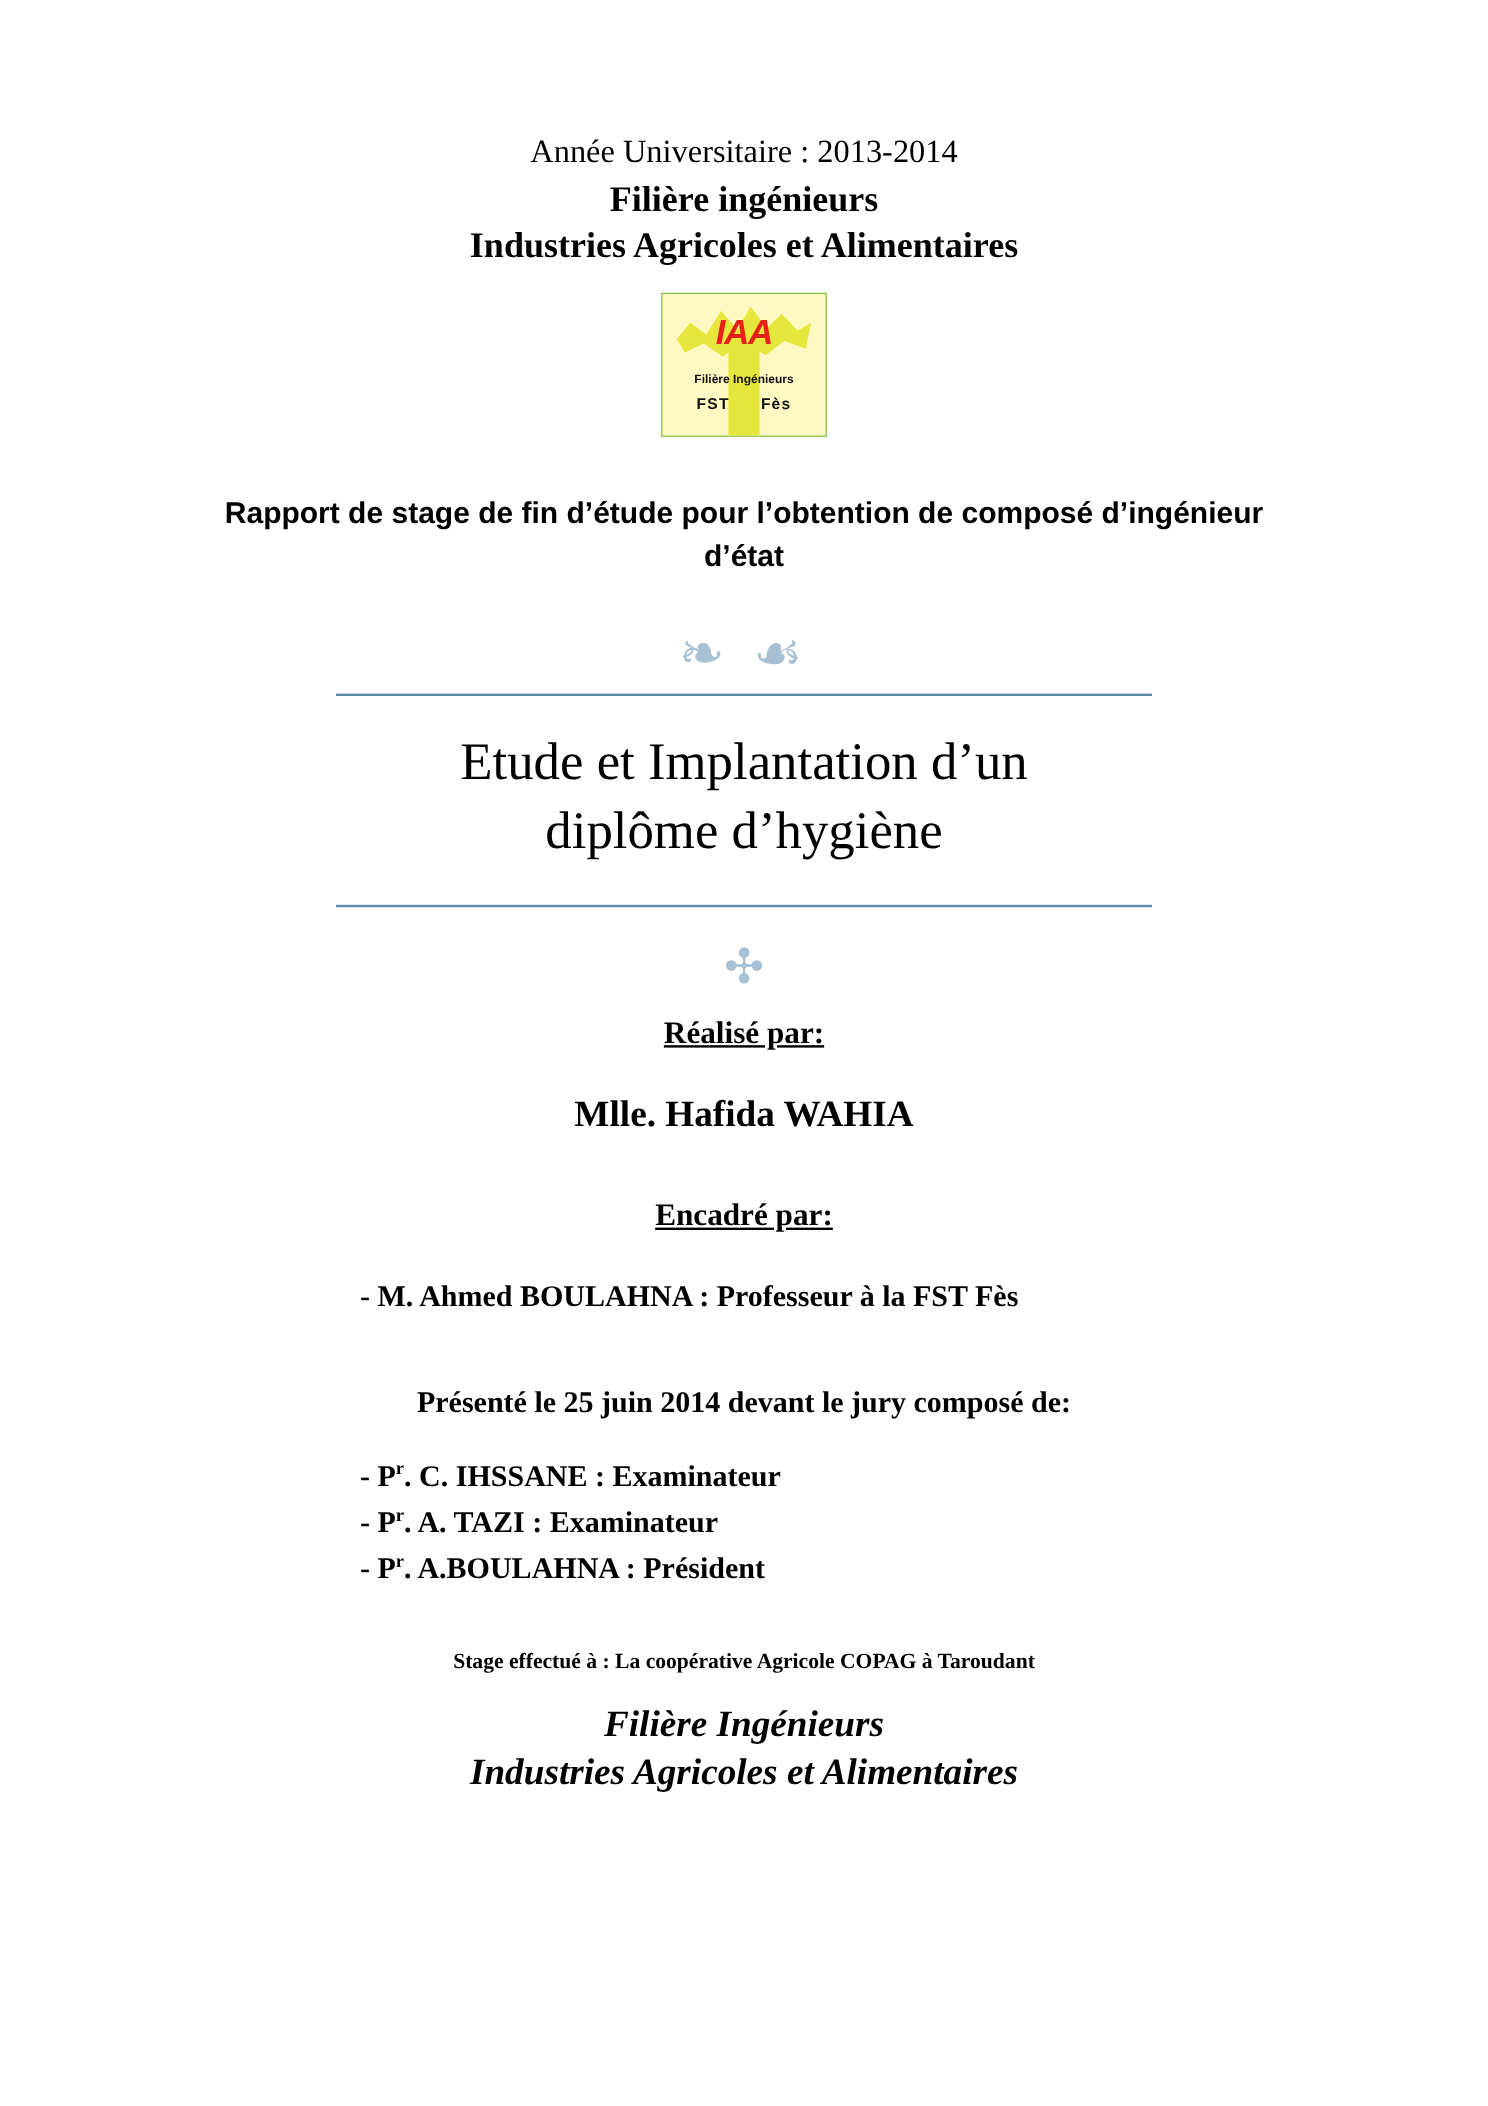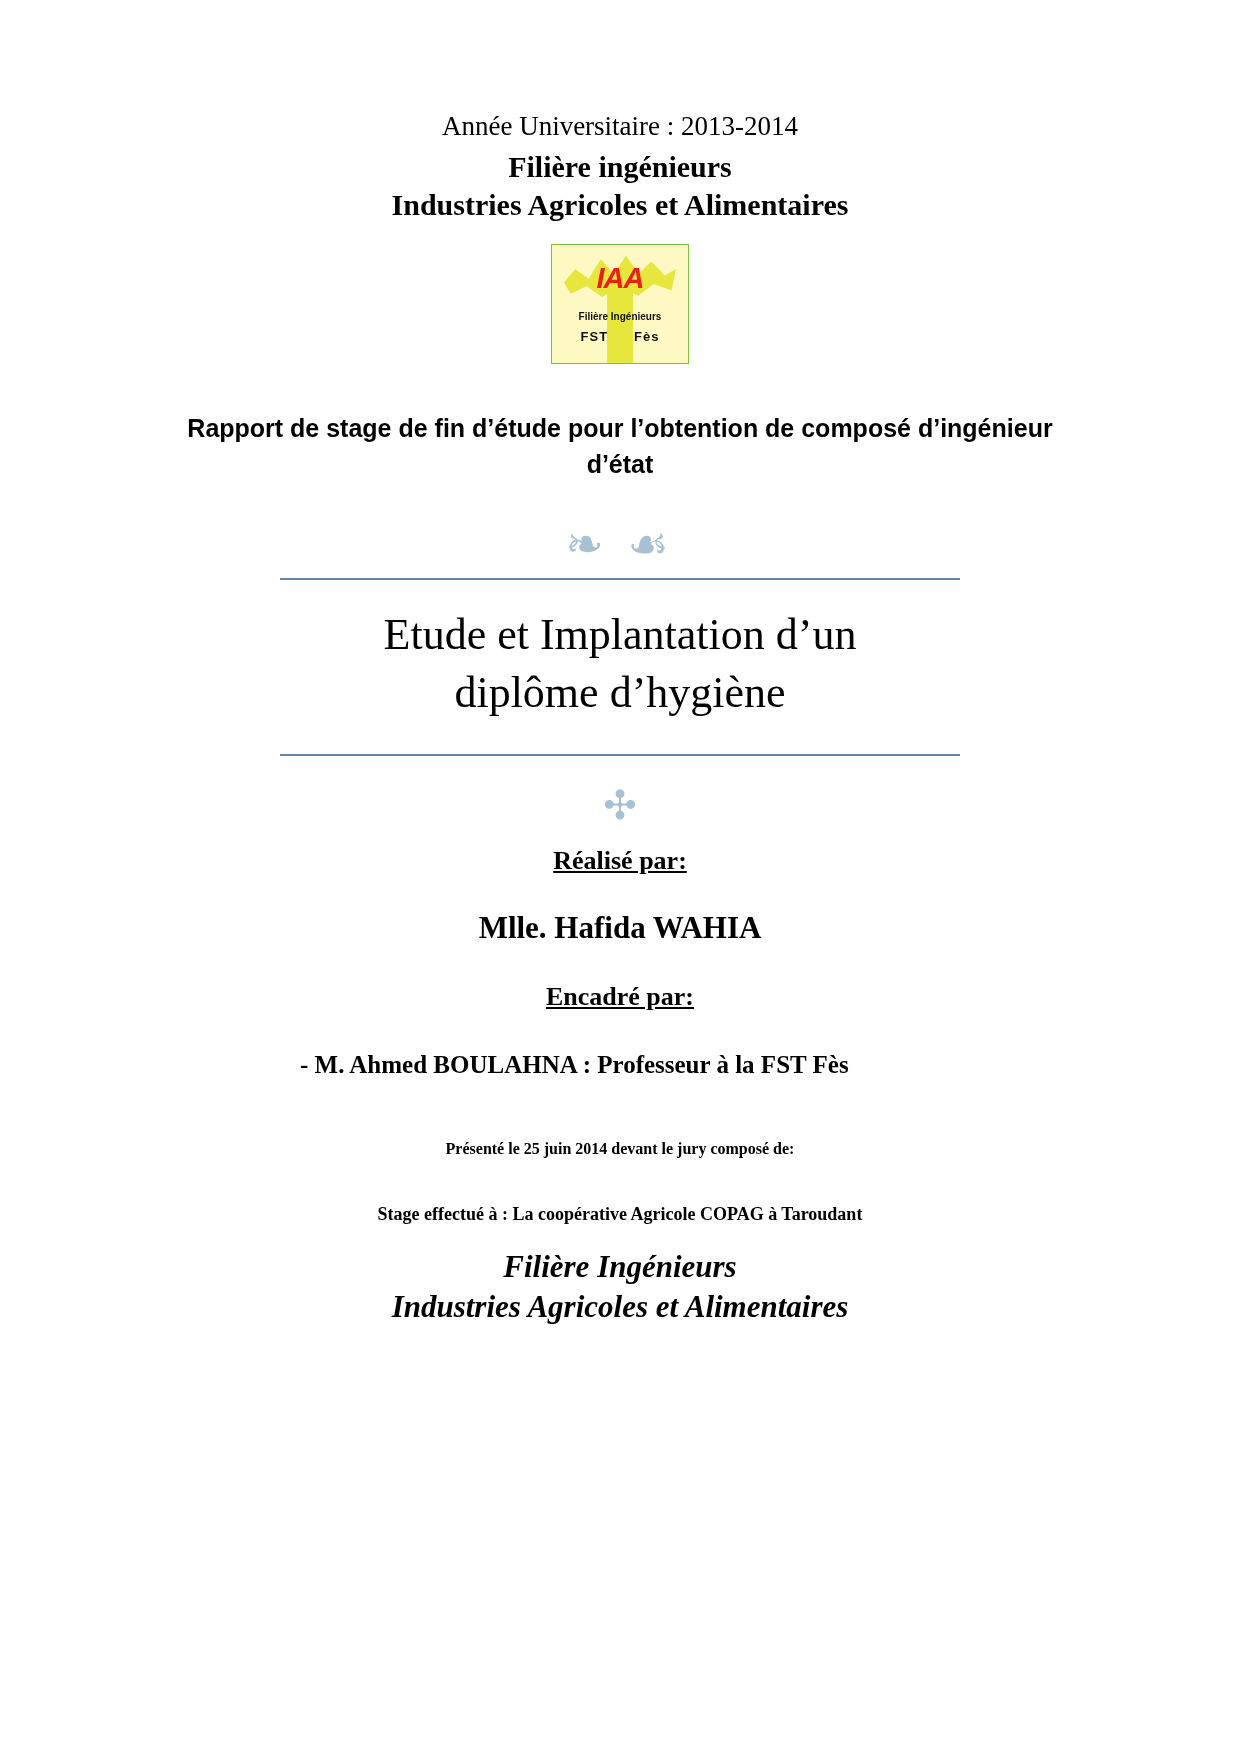--- a/index.html
+++ b/index.html
@@ -164,42 +164,42 @@
   }
 
   .author {
     margin-top: 34px;
     font-size: 31px;
     font-weight: bold;
     text-align: center;
   }
 
   .label-ul2 {
-    margin-top: 36px;
+    margin-top: 52px;
     font-size: 26px;
     font-weight: bold;
     text-decoration: underline;
     text-align: center;
   }
 
   .supervisors {
     margin-top: 34px;
     font-size: 25px;
     font-weight: bold;
     line-height: 1.5;
     align-self: center;
     text-align: left;
     width: 700px;
     padding-left: 30px;
     box-sizing: border-box;
   }
 
   .presented {
     margin-top: 56px;
-    font-size: 16px;
+    font-size: 25px;
     font-weight: bold;
     text-align: right;
   }
 
   .jury {
     margin-top: 28px;
     font-size: 25px;
     font-weight: bold;
     line-height: 1.55;
     width: 700px;
@@ -267,20 +267,25 @@
   <div class="label-ul">Réalisé par:</div>
   <div class="author">Mlle. Hafida WAHIA</div>
 
   <div class="label-ul2">Encadré par:</div>
   <div class="supervisors">
     <div>- M. Ahmed BOULAHNA : Professeur à la FST Fès</div>
   </div>
 
   <div class="presented">Présenté le 25 juin 2014 devant le jury composé de:</div>
 
+  <div class="jury">
+    <div><span>- P</span><sup>r</sup><span>. C. IHSSANE : Examinateur</span></div>
+    <div><span>- P</span><sup>r</sup><span>. A. TAZI : Examinateur</span></div>
+    <div><span>- P</span><sup>r</sup><span>. A.BOULAHNA : Président</span></div>
+  </div>
 
   <div class="internship">Stage effectué à : La coopérative Agricole COPAG à Taroudant</div>
 
   <div class="footer-block">
     <div class="f1">Filière Ingénieurs</div>
     <div class="f2">Industries Agricoles et Alimentaires</div>
   </div>
 
 </div>
 

